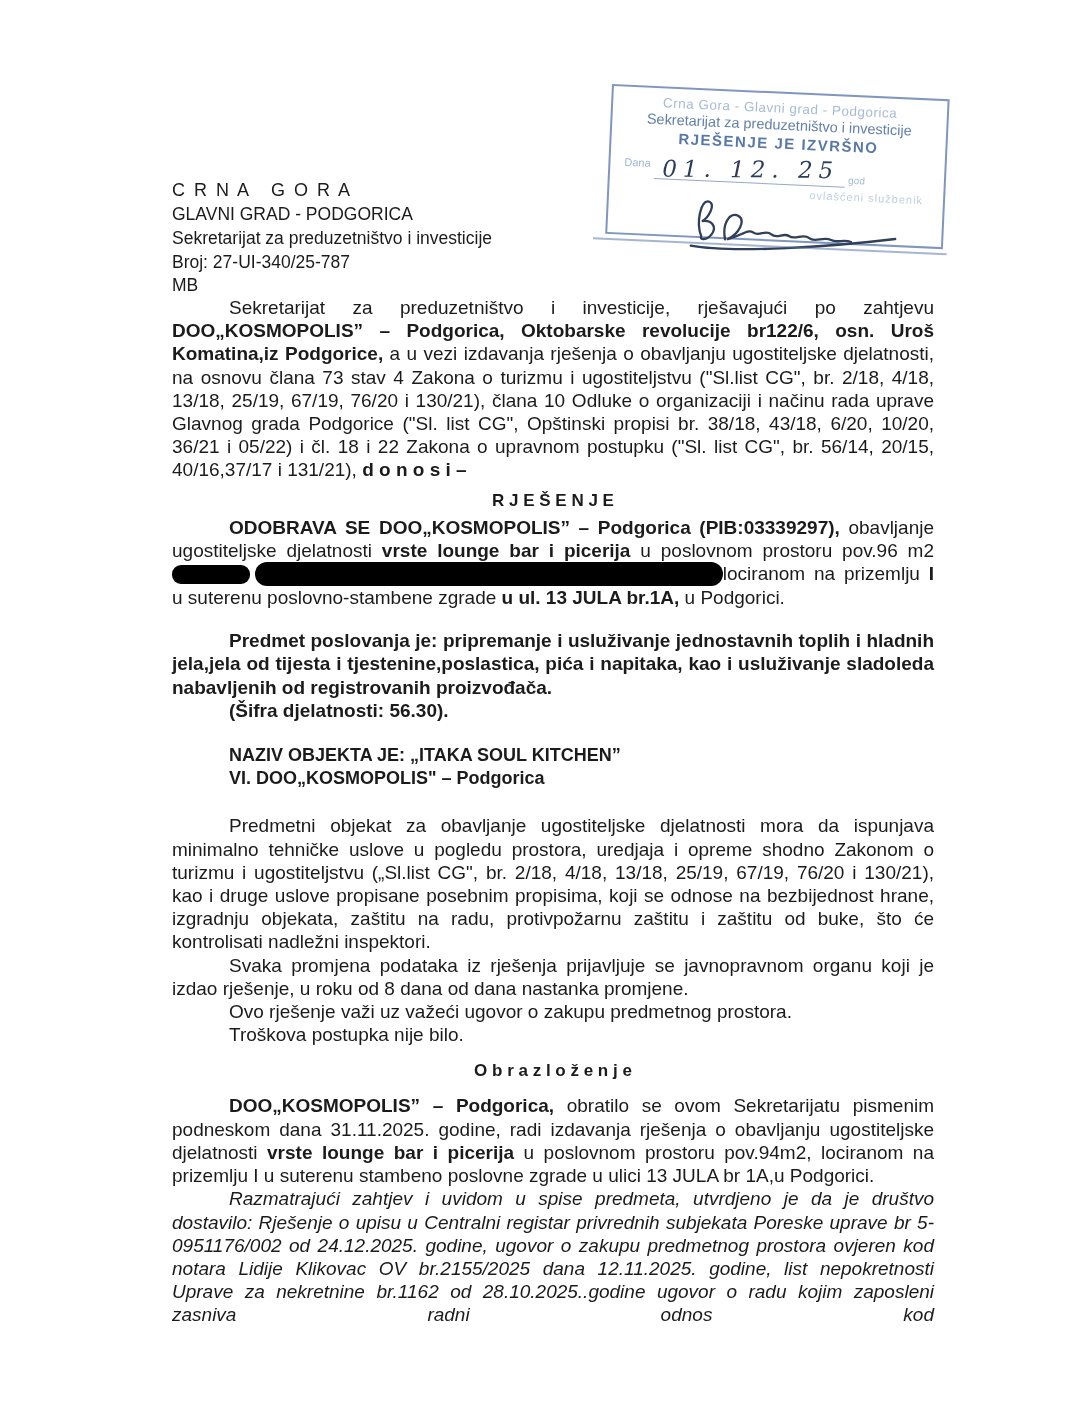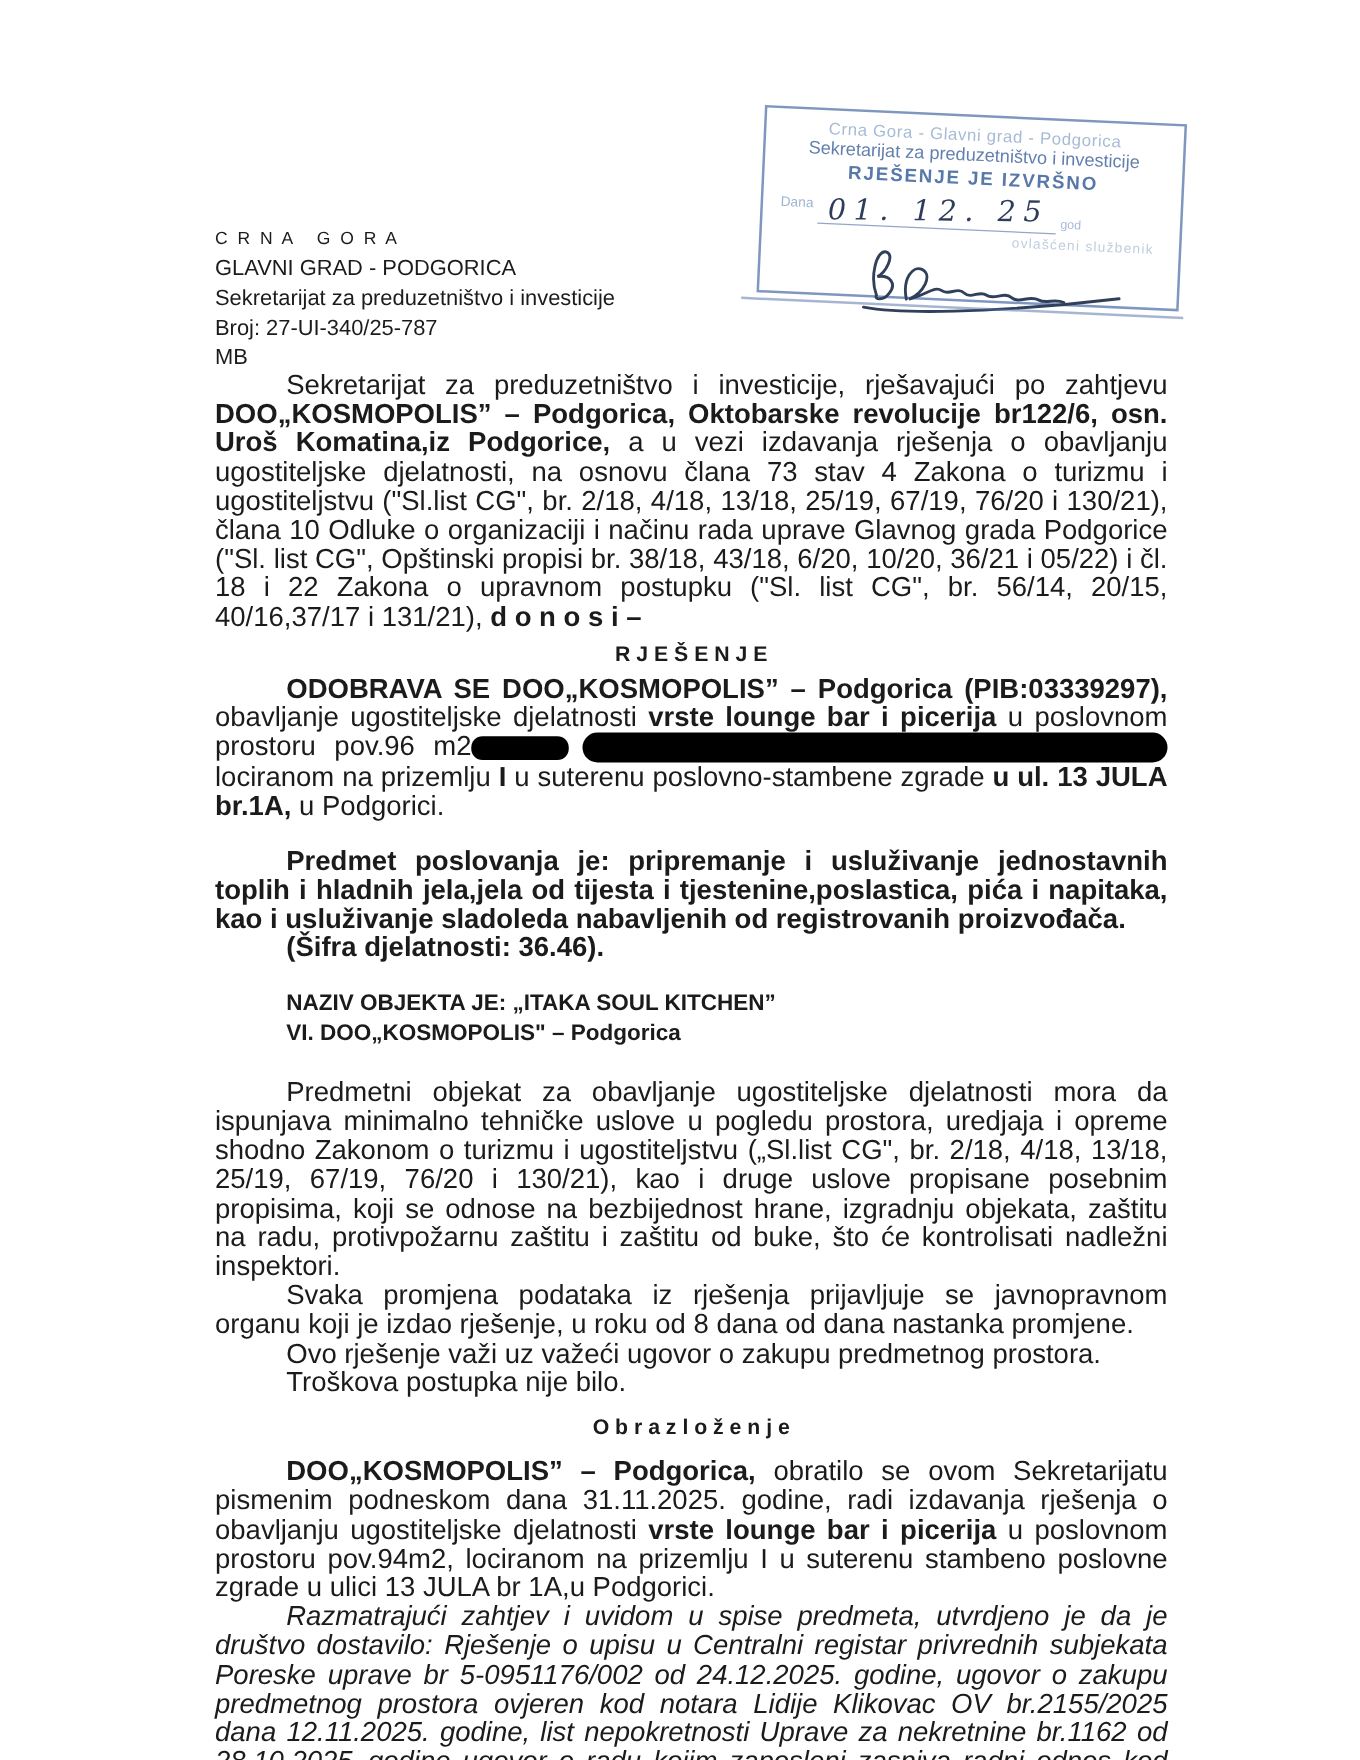--- a/index.html
+++ b/index.html
@@ -5,25 +5,25 @@
   html,body{margin:0;padding:0;}
   body{
     width:1088px;height:1408px;position:relative;background:#ffffff;
     font-family:"Liberation Sans","DejaVu Sans",sans-serif;color:#1b1b1b;
     overflow:hidden;
   }
   .doc{position:absolute;left:172px;top:178px;width:762px;}
 
   
   .hdr{font-size:17.5px;line-height:24px;}
-  .hdr-country{white-space:pre;font-size:14px;letter-spacing:2px;}
+  .hdr-country{white-space:pre;font-size:18px;letter-spacing:2px;}
   .hdr-initials{line-height:22px;}
 
   
-  .p{margin:0;font-size:22px;line-height:23.2px;text-align:justify;text-indent:57px;}
+  .p{margin:0;font-size:19px;line-height:23.2px;text-align:justify;text-indent:57px;}
   .p.no-just{text-align:left;}
   .p.just-last{text-align-last:justify;font-style:italic;}
   b{font-weight:bold;}
   .h-center{margin:9px 0 5px;text-align:center;font-weight:bold;font-size:17px;white-space:pre;}
   .h-expl{margin:15px 0 13px;}
   .blk-gap{margin-top:20px;}
   .blk-gap3{margin-top:24px;}
   .bold-blk{font-weight:bold;}
   .naziv{margin:22px 0 0 57px;font-weight:bold;font-size:18px;line-height:23.2px;}
 
@@ -92,21 +92,21 @@
     <div class="hdr-initials">MB</div>
   </div>
 
   <p class="p"><span>Sekretarijat za preduzetništvo i investicije, rješavajući po zahtjevu </span><b>DOO„KOSMOPOLIS” – Podgorica, Oktobarske revolucije br122/6, osn. Uroš Komatina,iz Podgorice,</b><span> a u vezi izdavanja rješenja o obavljanju ugostiteljske djelatnosti, na osnovu člana 73 stav 4 Zakona o turizmu i ugostiteljstvu ("Sl.list CG", br. 2/18, 4/18, 13/18, 25/19, 67/19, 76/20 i 130/21), člana 10 Odluke o organizaciji i načinu rada uprave Glavnog grada Podgorice ("Sl. list CG", Opštinski propisi br. 38/18, 43/18, 6/20, 10/20, 36/21 i 05/22) i čl. 18 i 22 Zakona o upravnom postupku ("Sl. list CG", br. 56/14, 20/15, 40/16,37/17 i 131/21), </span><b>d o n o s i –</b></p>
 
   <div class="h-center">R J E Š E N J E</div>
 
   <p class="p"><b>ODOBRAVA SE DOO„KOSMOPOLIS” – Podgorica (PIB:03339297),</b><span> obavljanje ugostiteljske djelatnosti </span><b>vrste lounge bar i picerija</b><span> u poslovnom prostoru pov.96 m2</span><span class="redact redact-a"></span> <span class="redact redact-b"></span><span>lociranom na prizemlju </span><b>I</b><span> u suterenu poslovno-stambene zgrade </span><b>u ul. 13 JULA br.1A,</b><span> u Podgorici.</span></p>
 
   <p class="p bold-blk blk-gap">Predmet poslovanja je: pripremanje i usluživanje jednostavnih toplih i hladnih jela,jela od tijesta i tjestenine,poslastica, pića i napitaka, kao i usluživanje sladoleda nabavljenih od registrovanih proizvođača.</p>
-  <p class="p bold-blk no-just">(Šifra djelatnosti: 36.46).</p>
+  <p class="p bold-blk no-just">(Šifra djelatnosti: 56.30).</p>
 
   <div class="naziv">
     <div>NAZIV OBJEKTA JE: „ITAKA SOUL KITCHEN”</div>
     <div>VI. DOO„KOSMOPOLIS" – Podgorica</div>
   </div>
 
   <p class="p blk-gap3">Predmetni objekat za obavljanje ugostiteljske djelatnosti mora da ispunjava minimalno tehničke uslove u pogledu prostora, uredjaja i opreme shodno Zakonom o turizmu i ugostiteljstvu („Sl.list CG", br. 2/18, 4/18, 13/18, 25/19, 67/19, 76/20 i 130/21), kao i druge uslove propisane posebnim propisima, koji se odnose na bezbijednost hrane, izgradnju objekata, zaštitu na radu, protivpožarnu zaštitu i zaštitu od buke, što će kontrolisati nadležni inspektori.</p>
   <p class="p">Svaka promjena podataka iz rješenja prijavljuje se javnopravnom organu koji je izdao rješenje, u roku od 8 dana od dana nastanka promjene.</p>
   <p class="p no-just">Ovo rješenje važi uz važeći ugovor o zakupu predmetnog prostora.</p>
   <p class="p no-just">Troškova postupka nije bilo.</p>

